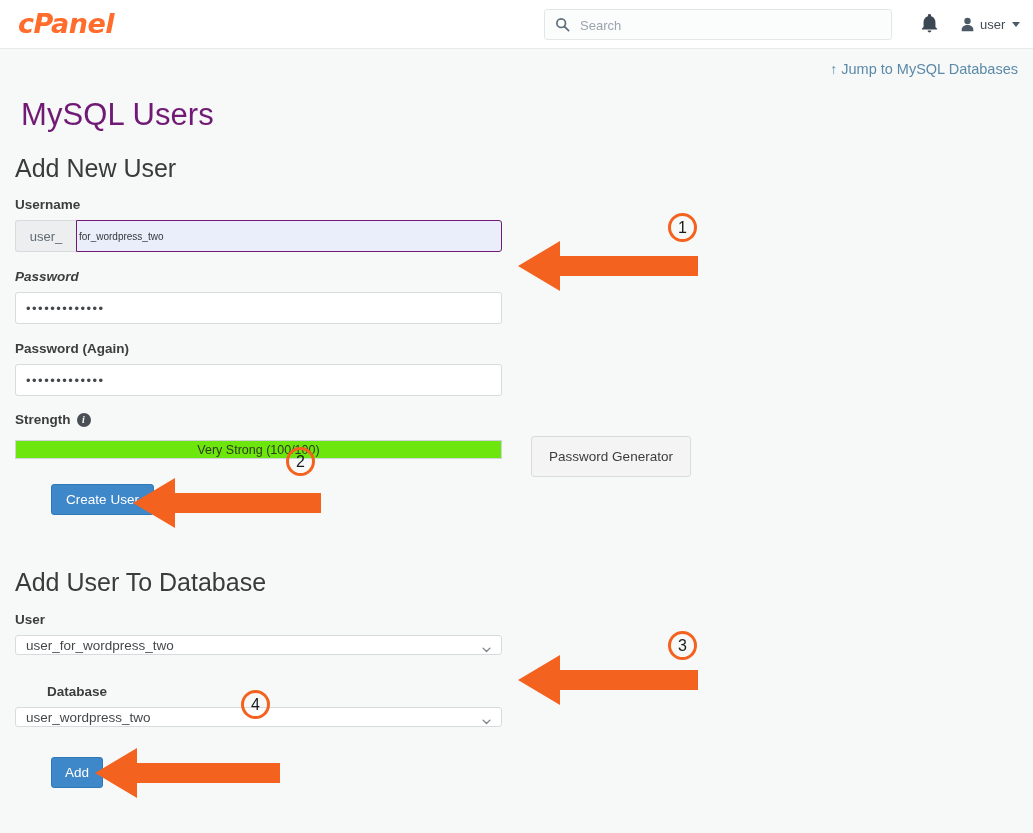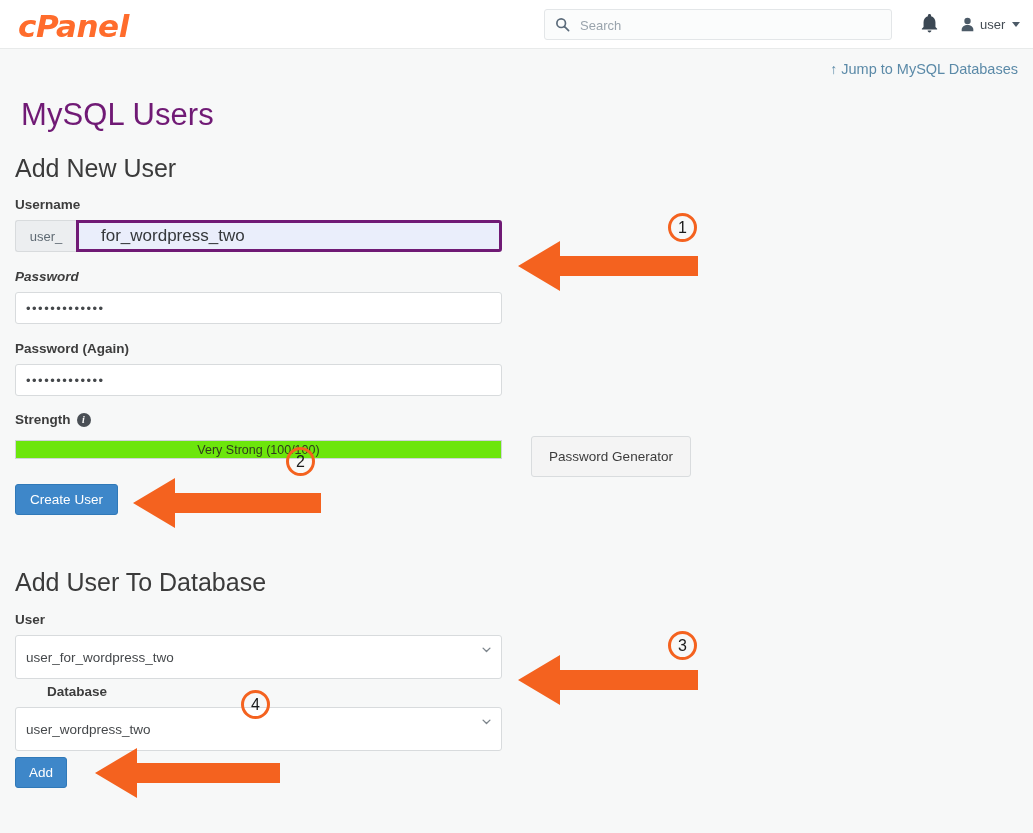--- a/index.html
+++ b/index.html
@@ -23,21 +23,21 @@
     width: 1033px;
     height: 49px;
     background: #ffffff;
     border-bottom: 1px solid #e8eaea;
     box-sizing: border-box;
   }
   .logo {
     position: absolute;
     left: 18px;
     top: 8px;
-    font-size: 31px;
+    font-size: 27px;
     font-weight: bold;
     font-style: italic;
     color: #ff6c2c;
     letter-spacing: -0.5px;
     font-family: "DejaVu Sans", sans-serif;
   }
   .search-wrap {
     position: absolute;
     left: 544px;
     top: 9px;
@@ -159,27 +159,27 @@
     border-radius: 3px 0 0 3px;
     display: flex;
     align-items: center;
     justify-content: center;
     font-size: 13px;
     color: #5f6a73;
     box-sizing: border-box;
   }
   .text-input {
     flex: 1;
-    border: 3px solid #701a75;
+    border: 1px solid #701a75;
     border-radius: 0 3px 3px 0;
     background: #eaeefb;
     font-family: "Liberation Sans", sans-serif;
-    font-size: 17px;
+    font-size: 10px;
     color: #35383b;
-    padding: 0 22px;
+    padding: 0 2px;
     outline: none;
     box-sizing: border-box;
   }
   .plain-input {
     position: absolute;
     width: 487px;
     height: 32px;
     border: 1px solid #d8dbdd;
     border-radius: 3px;
     background: #ffffff;
@@ -234,20 +234,21 @@
     position: absolute;
     background: #3e87c9;
     border: 1px solid #3079b8;
     border-radius: 3px;
     color: #ffffff;
     font-family: "Liberation Sans", sans-serif;
     font-size: 13.5px;
     padding: 0;
     height: 31px;
     cursor: pointer;
+    margin-left: 36px;
   }
   #create-user-btn { left: 15px; top: 484px; width: 103px; }
   #add-btn         { left: 15px; top: 757px; width: 52px; }
 
   .btn-default {
     position: absolute;
     left: 531px; top: 436px;
     width: 160px; height: 41px;
     background: #f4f4f4;
     border: 1px solid #d9dcde;
@@ -255,21 +256,21 @@
     color: #3c3c3c;
     font-family: "Liberation Sans", sans-serif;
     font-size: 13.5px;
     cursor: pointer;
   }
 
   
   .select-wrap {
     position: absolute;
     width: 487px;
-    height: 44px;
+    height: 20px;
   }
   .select-box {
     width: 100%;
     height: 100%;
     border: 1px solid #d8dbdd;
     border-radius: 3px;
     background: #ffffff;
     font-family: "Liberation Sans", sans-serif;
     font-size: 13.5px;
     color: #45484b;

